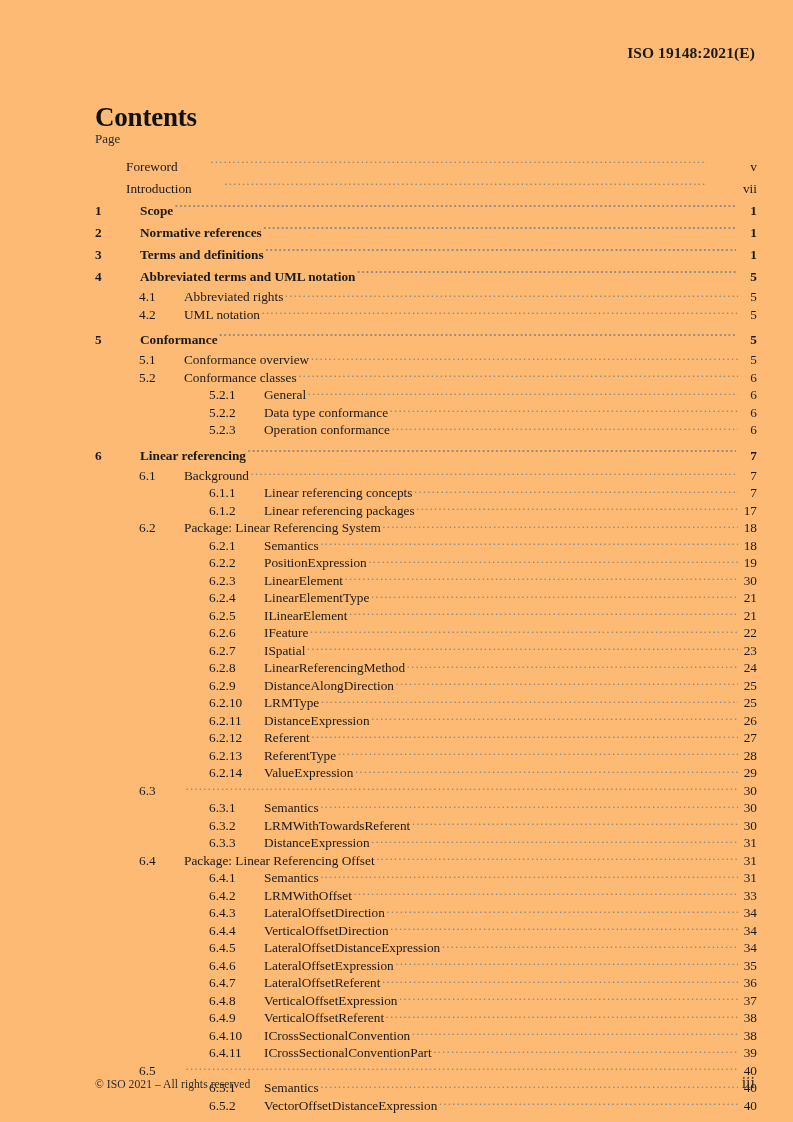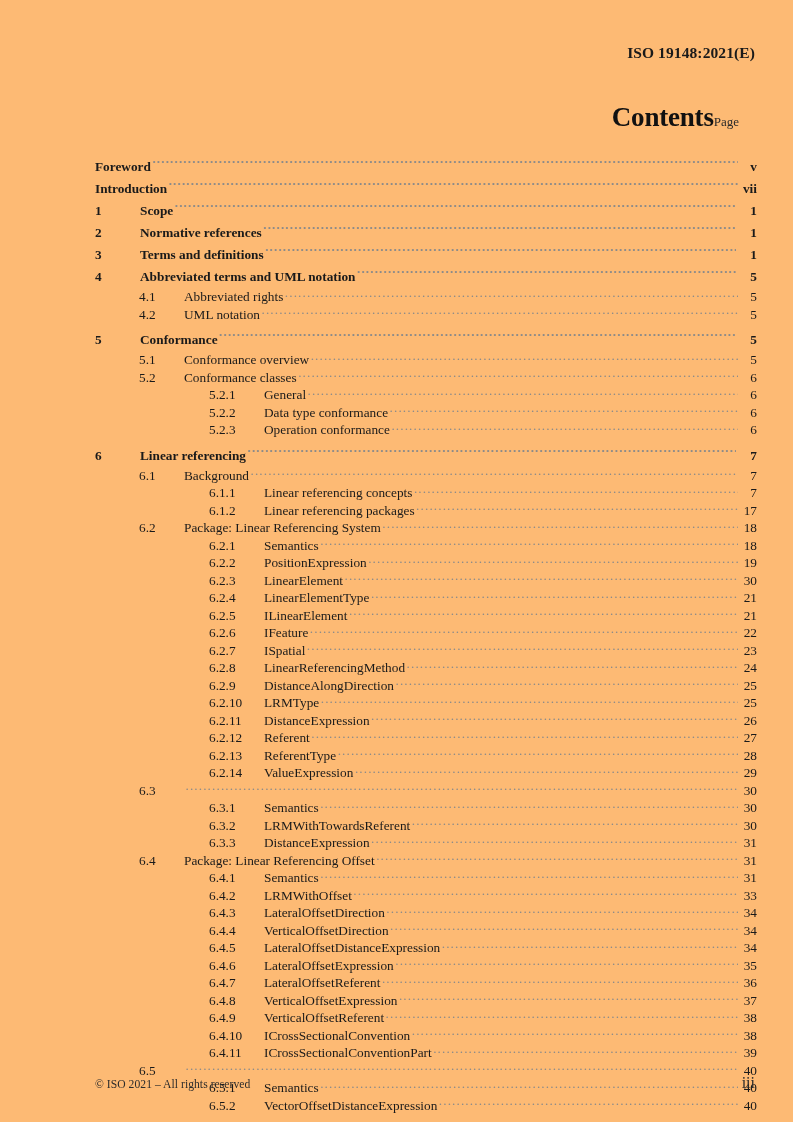--- a/index.html
+++ b/index.html
@@ -33,24 +33,25 @@
     font-size: 15.5px;
     letter-spacing: 0.1px;
     color: #1a1a1a;
   }
 
   
   .title-row {
     position: absolute;
     top: 104px;
     left: 95px;
-    right: 54px;
+    right: 46px;
     display: flex;
     align-items: baseline;
     justify-content: flex-end;
+    flex-direction: column;
   }
   .contents-title {
     font-family: "Liberation Serif", "DejaVu Serif", serif;
     font-weight: bold;
     font-size: 27px;
     letter-spacing: -0.2px;
     color: #111111;
     line-height: 1;
   }
   .page-label {
@@ -104,23 +105,24 @@
     white-space: nowrap;
   }
   .pg {
     flex: 0 0 auto;
     text-align: right;
     min-width: 18px;
   }
 
   
   .lvl0 {
-    font-weight: bold;
+    font-weight: normal;
     font-size: 13.3px;
     line-height: 22px;
+    gap: 31px;
   }
   .lvl0 .num { width: 0; padding-right: 0; }
   .lvl0 .label { padding-left: 0; }
 
   
   .lvl1 {
     font-weight: bold;
     font-size: 13.3px;
     line-height: 22px;
   }

